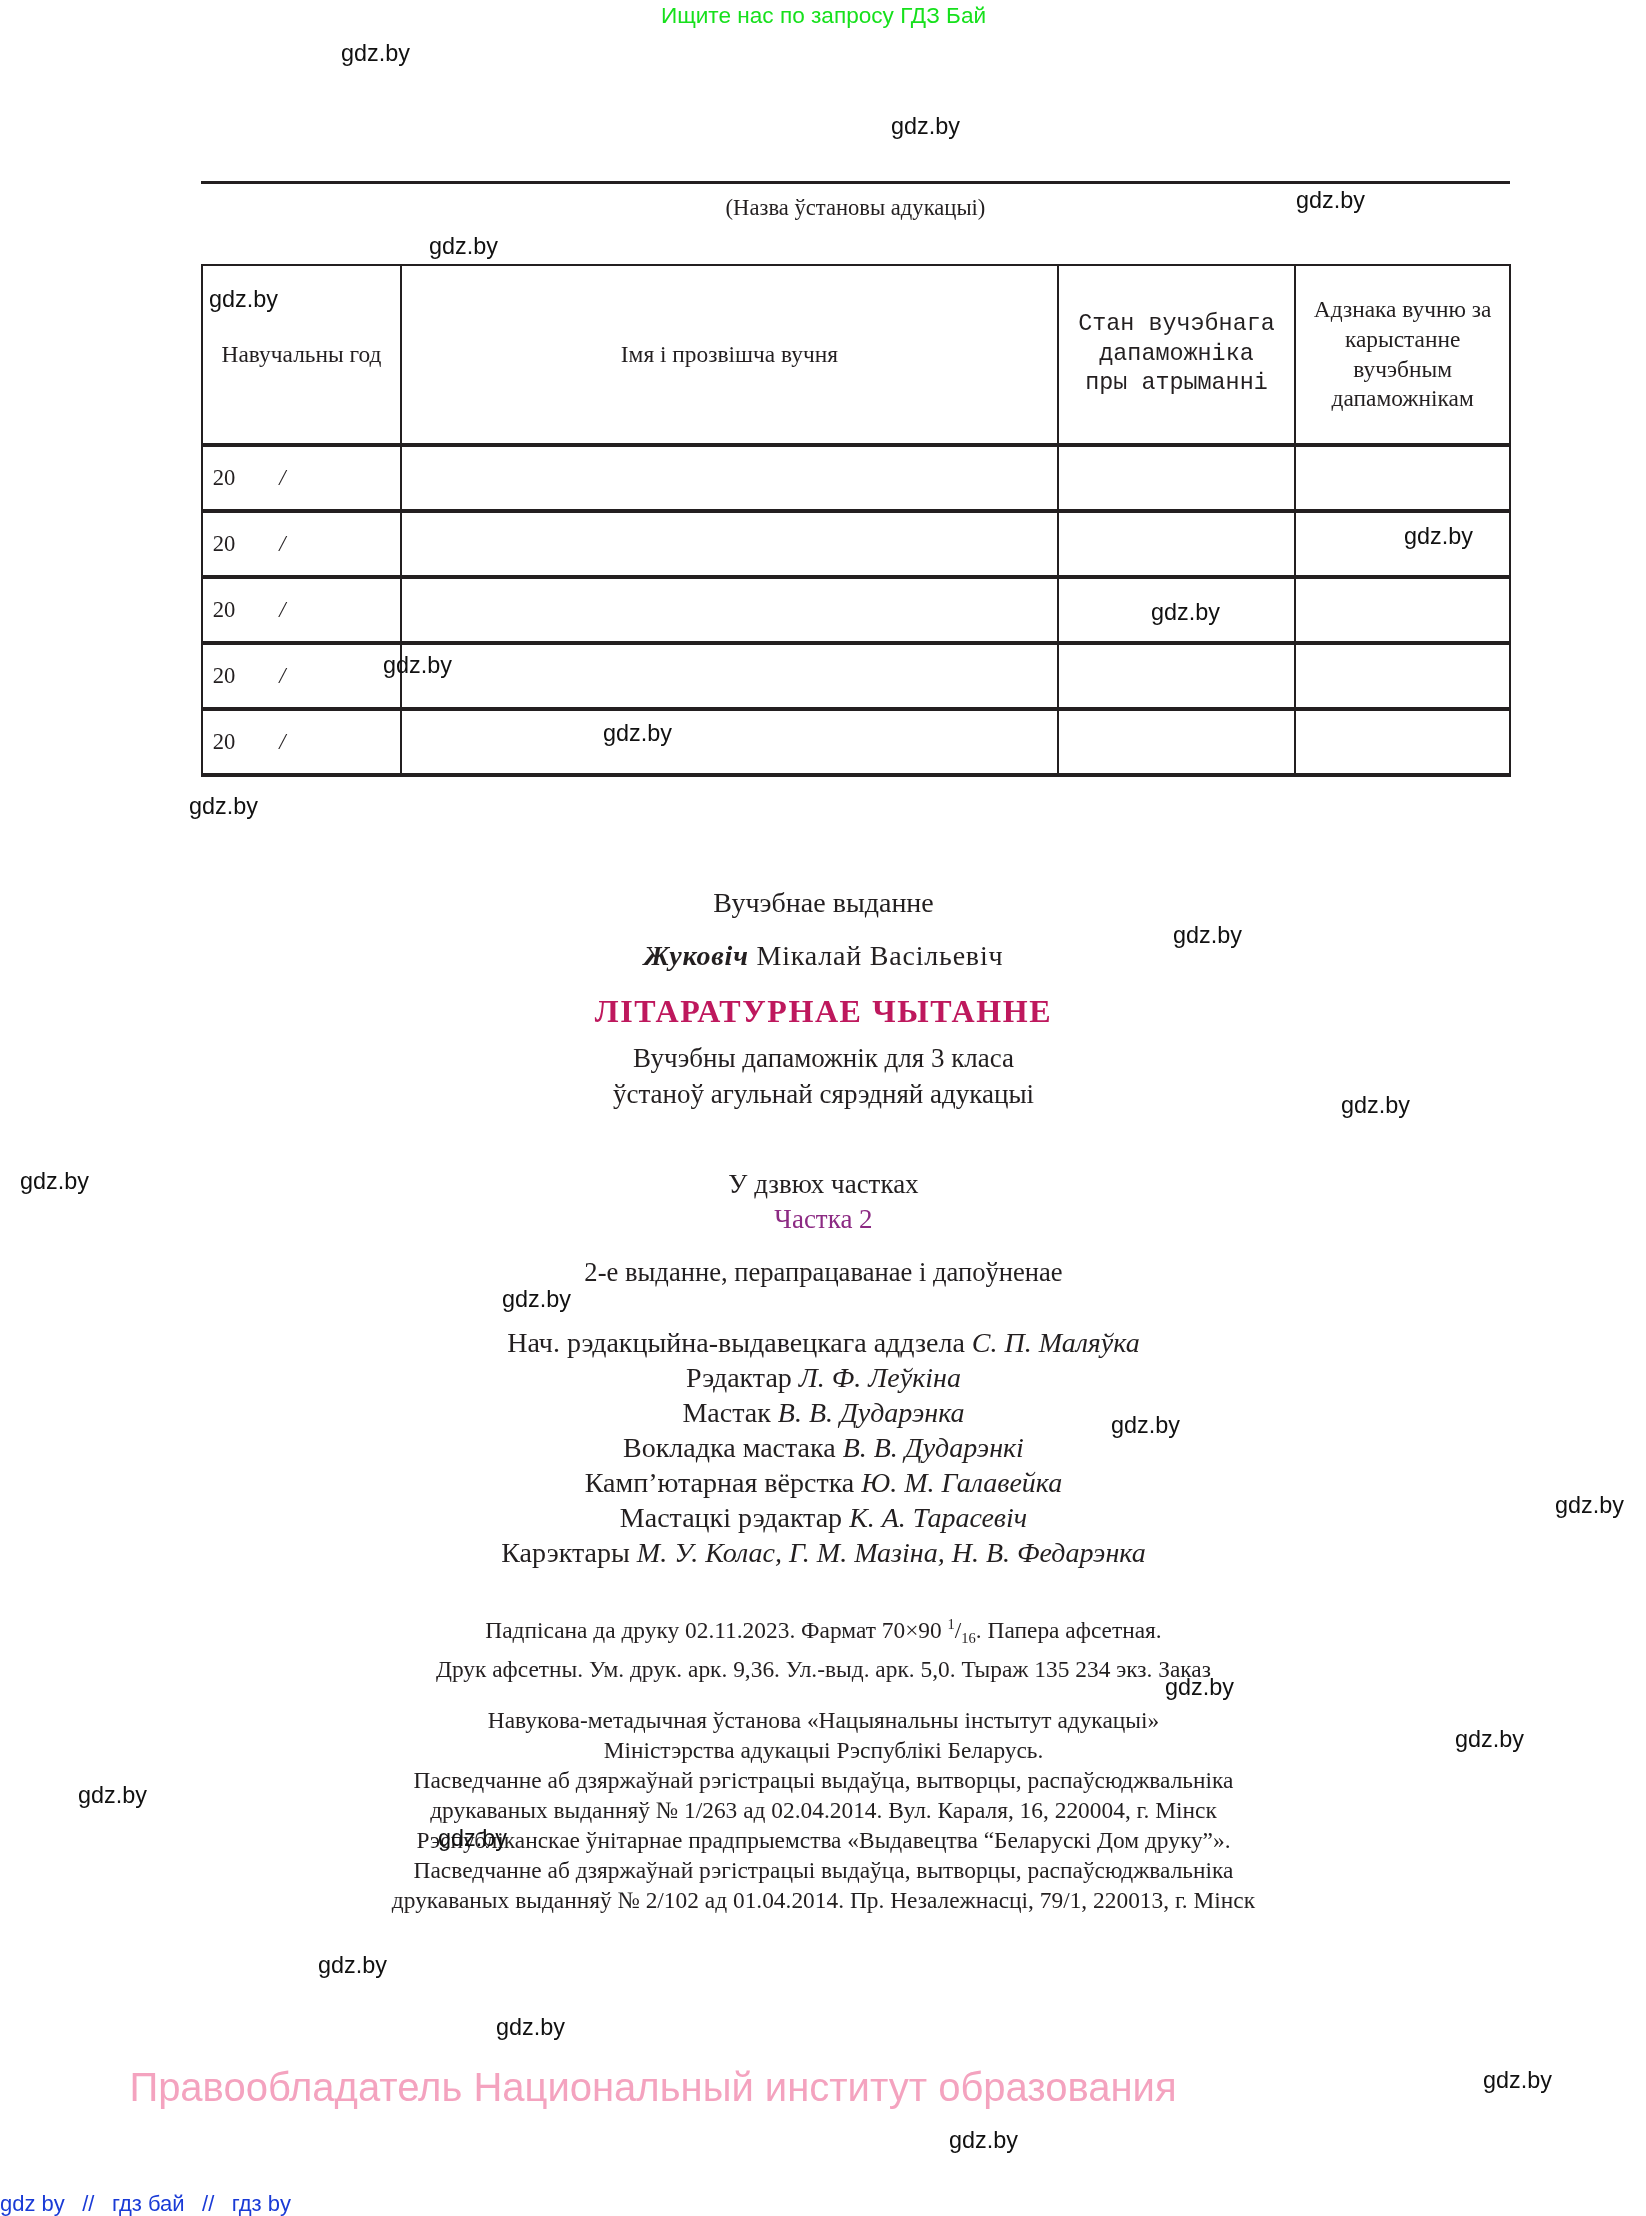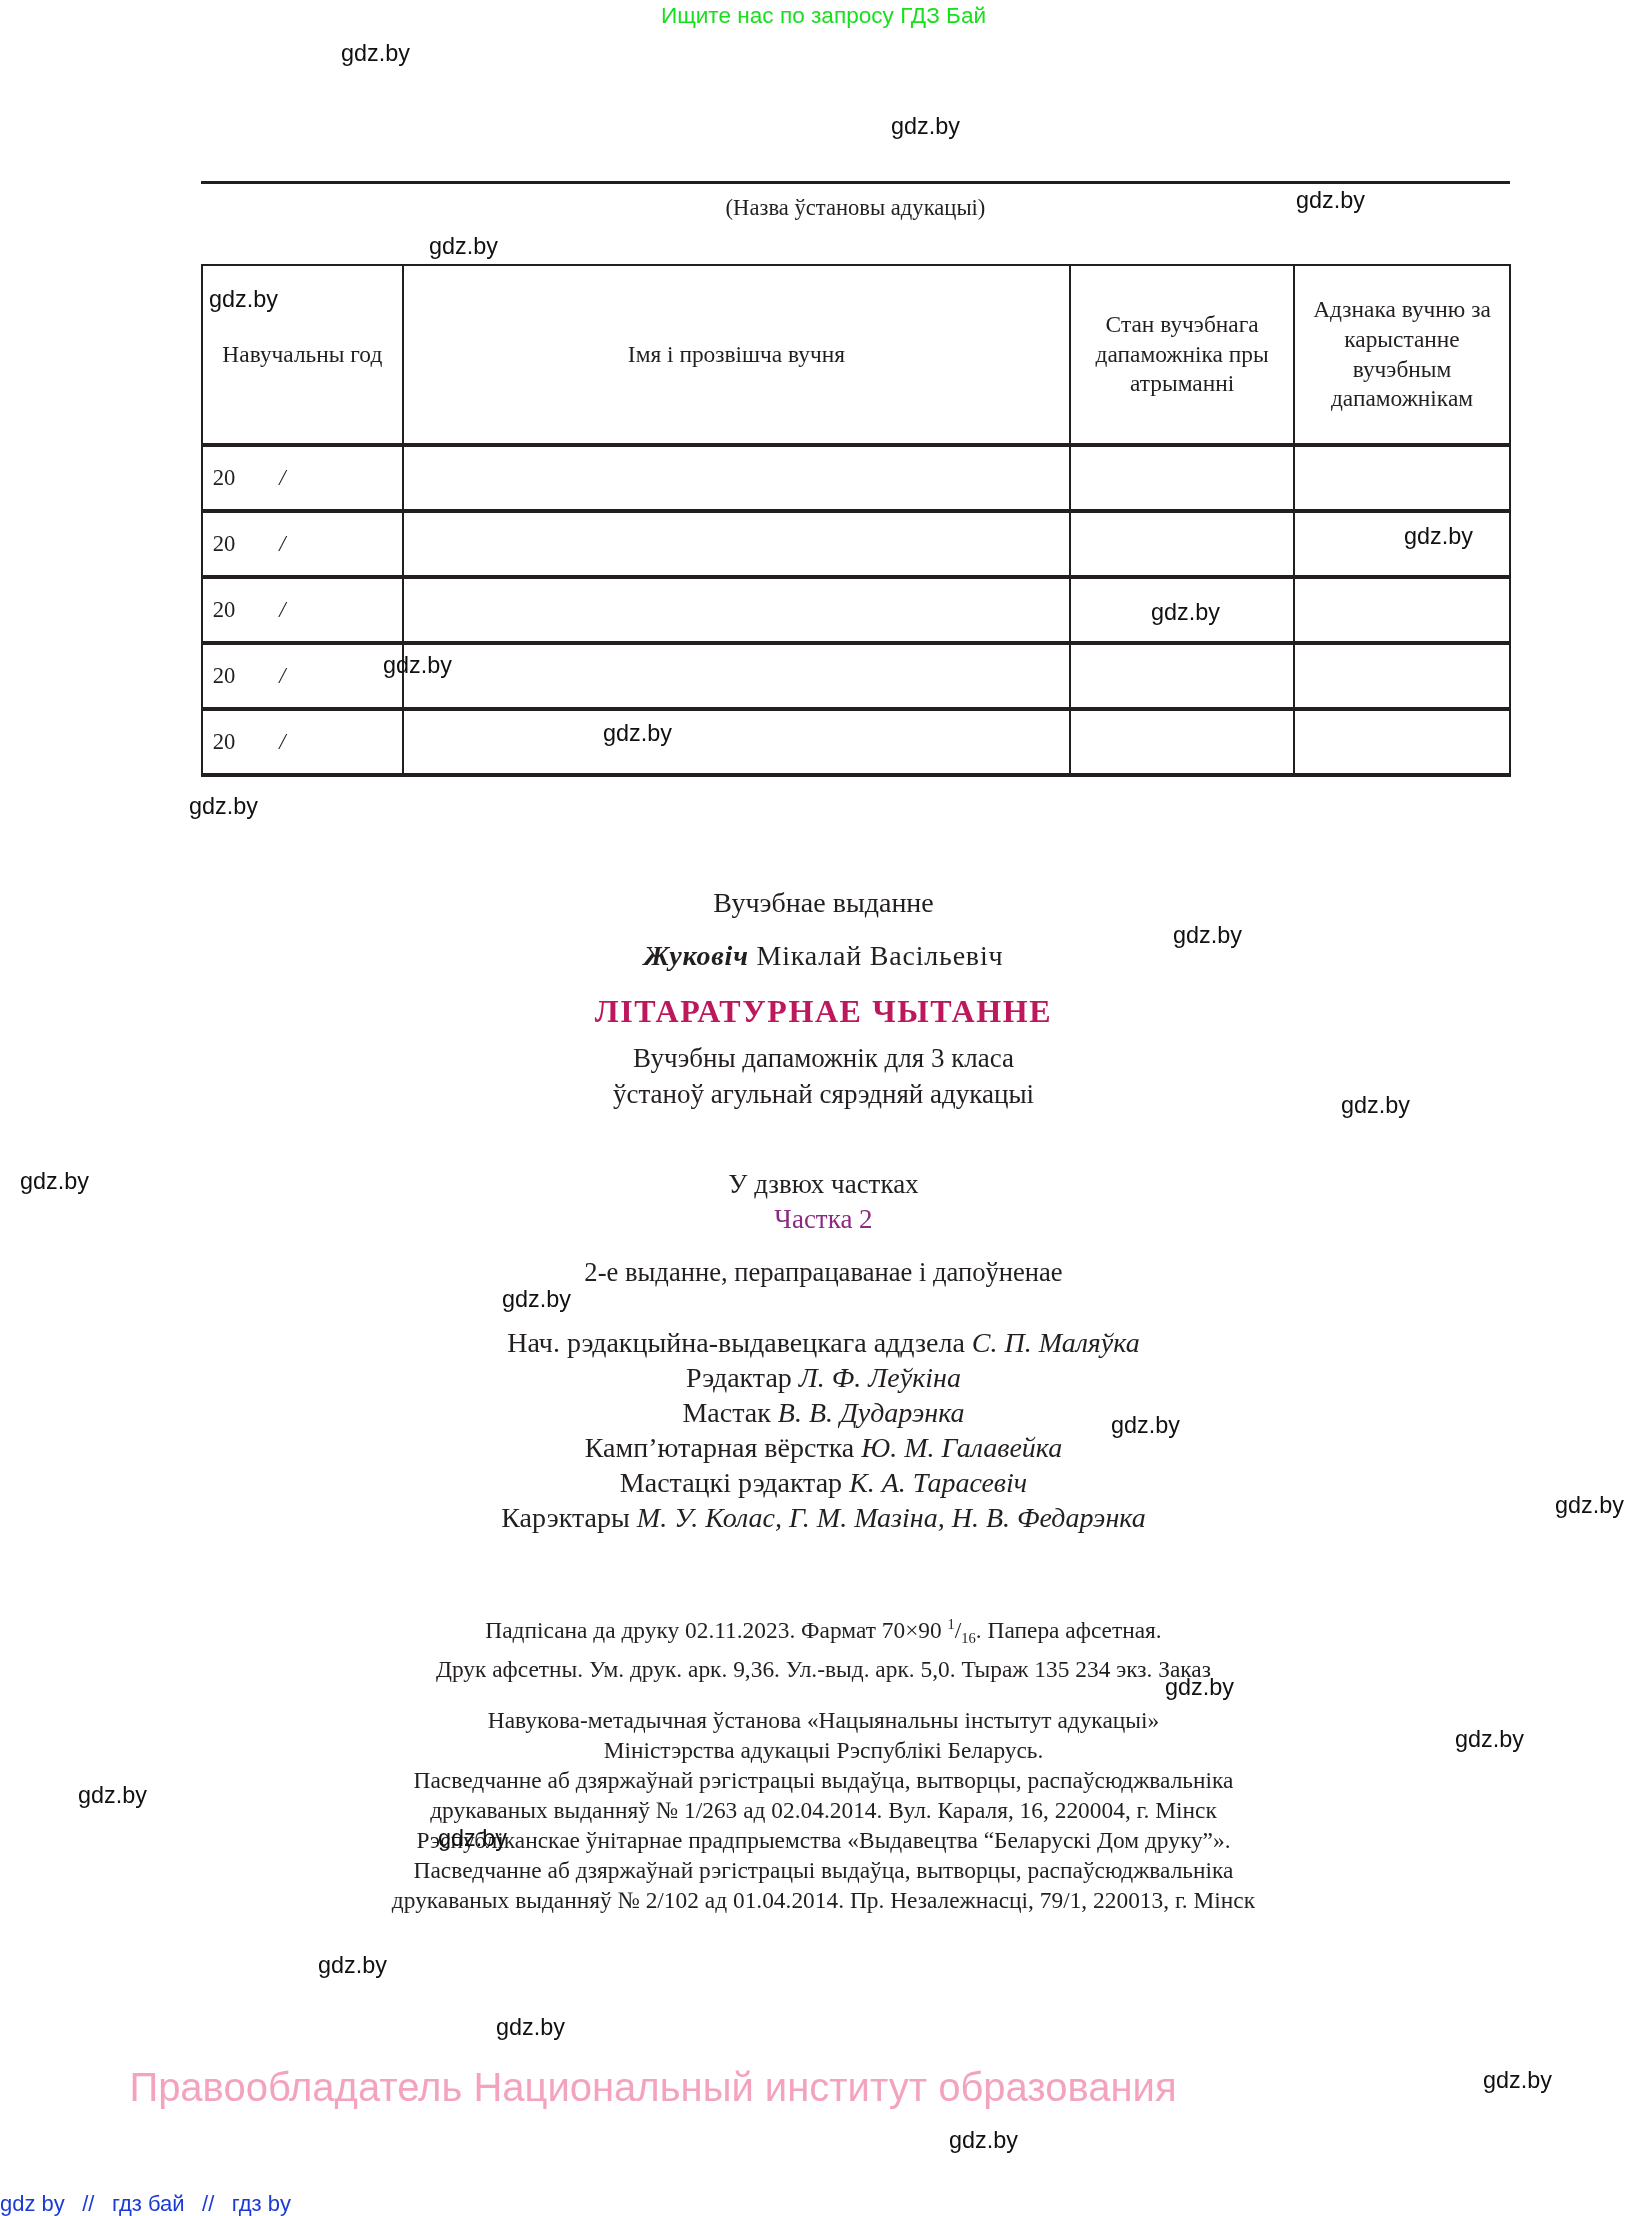--- a/index.html
+++ b/index.html
@@ -43,21 +43,21 @@
 <div class="abs banner">Ищите нас по запросу ГДЗ Бай</div>
 
 <div class="abs rule"></div>
 <div class="abs inst-caption">(Назва ўстановы адукацыі)</div>
 
 <table class="reg">
   <tbody>
       <tr class="head-row">
     <th class="c1">Навучальны год</th>
     <th class="c2">Імя і прозвішча вучня</th>
-    <th class="c3" style="padding:0 10px;">Стан вучэбнага дапаможніка пры атрыманні</th>
+    <th class="c3" style="padding:0 17px;font-family:Liberation Mono, monospace;">Стан вучэбнага дапаможніка пры атрыманні</th>
     <th class="c4" style="padding:0 3px;">Адзнака вучню за карыстанне вучэбным дапаможнікам</th>
   </tr>
   <tr class="data-row">
     <td class="yr"><span>20</span><span class="slash">/</span></td>
     <td></td>
         <td></td>
         <td></td>
   </tr>
   <tr class="data-row">
     <td class="yr"><span>20</span><span class="slash">/</span></td>
@@ -99,20 +99,21 @@
 <div class="abs center-block t-parts">
   <div>У дзвюх частках</div>
   <div class="t-part2">Частка 2</div>
 </div>
 <div class="abs center-block t-ed2">2-е выданне, перапрацаванае і дапоўненае</div>
 
 <div class="abs center-block t-staff">
   <div><span>Нач. рэдакцыйна-выдавецкага аддзела</span> <i>С. П. Маляўка</i></div>
   <div><span>Рэдактар</span> <i>Л. Ф. Леўкіна</i></div>
   <div><span>Мастак</span> <i>В. В. Дударэнка</i></div>
+  <div><span>Вокладка мастака</span> <i>В. В. Дударэнкі</i></div>
   <div><span>Камп’ютарная вёрстка</span> <i>Ю. М. Галавейка</i></div>
   <div><span>Мастацкі рэдактар</span> <i>К. А. Тарасевіч</i></div>
   <div><span>Карэктары</span> <i>М. У. Колас, Г. М. Мазіна, Н. В. Федарэнка</i></div>
 </div>
 
 <div class="abs center-block t-imprint">
   <div><span>Падпісана да друку 02.11.2023. Фармат 70×90 </span><sup>1</sup>/<sub>16</sub><span>. Папера афсетная.</span></div>
   <div>Друк афсетны. Ум. друк. арк. 9,36. Ул.-выд. арк. 5,0. Тыраж 135 234 экз. Заказ</div>
 </div>
 

